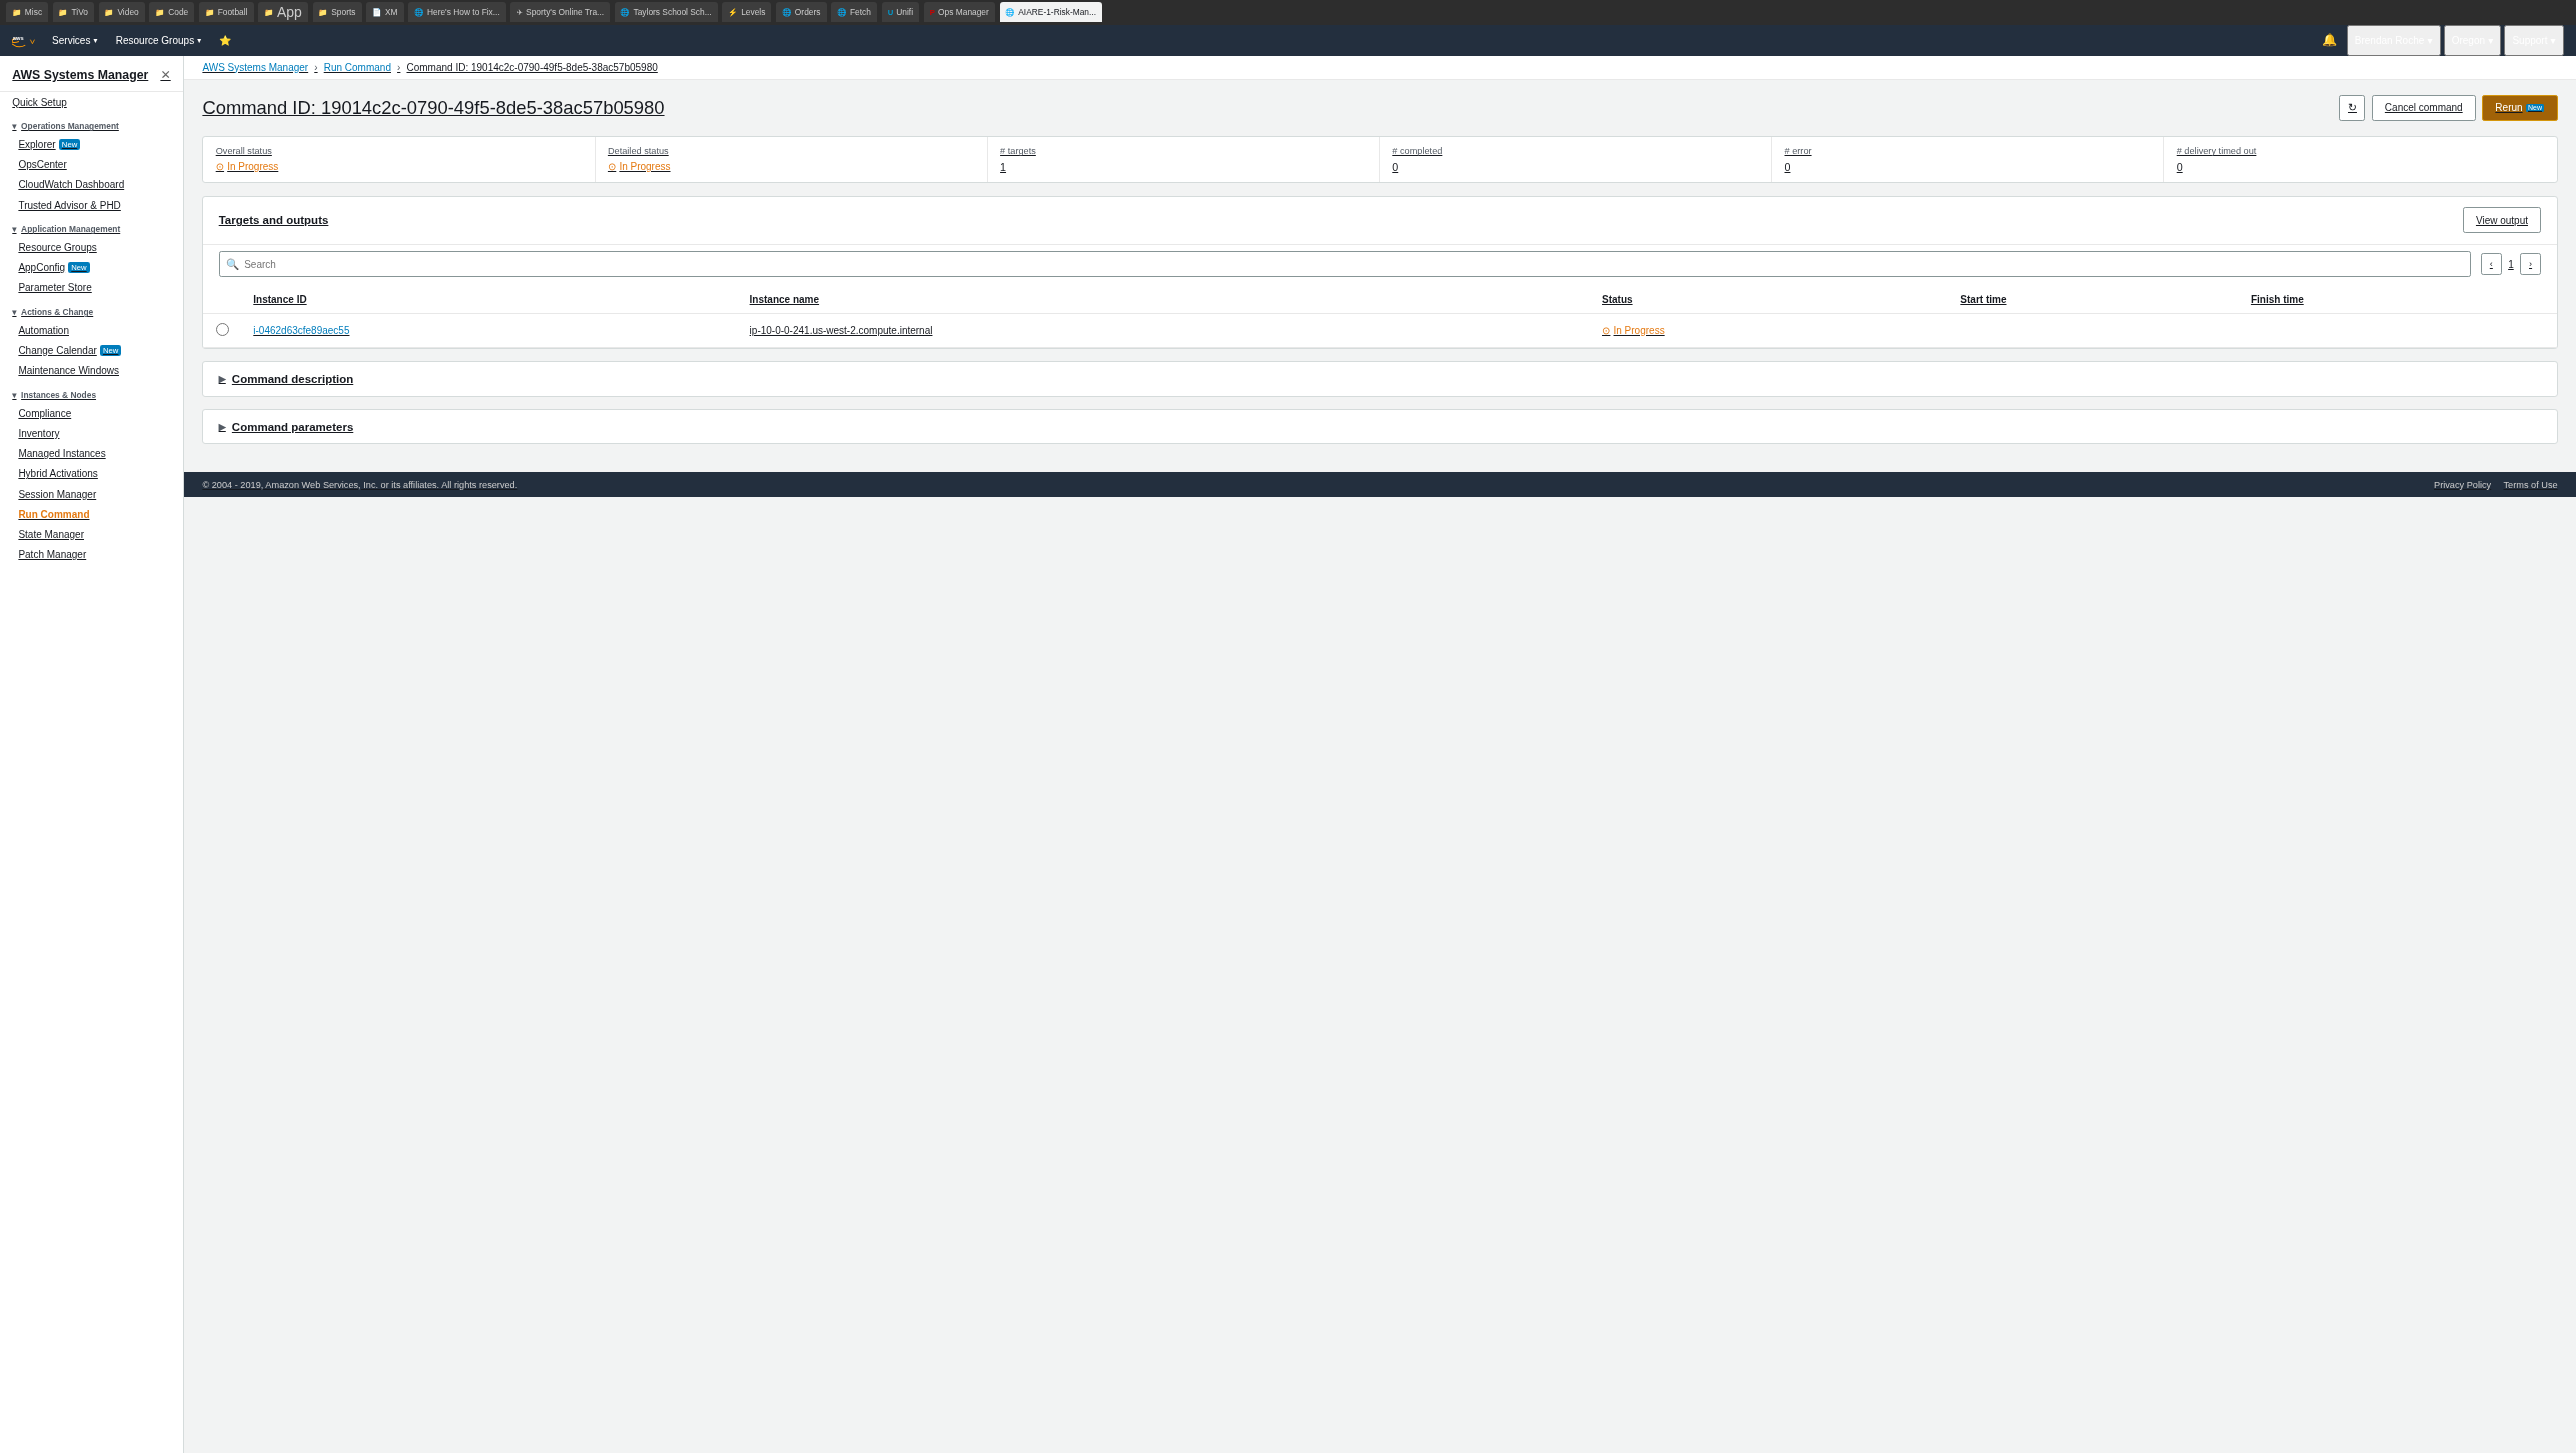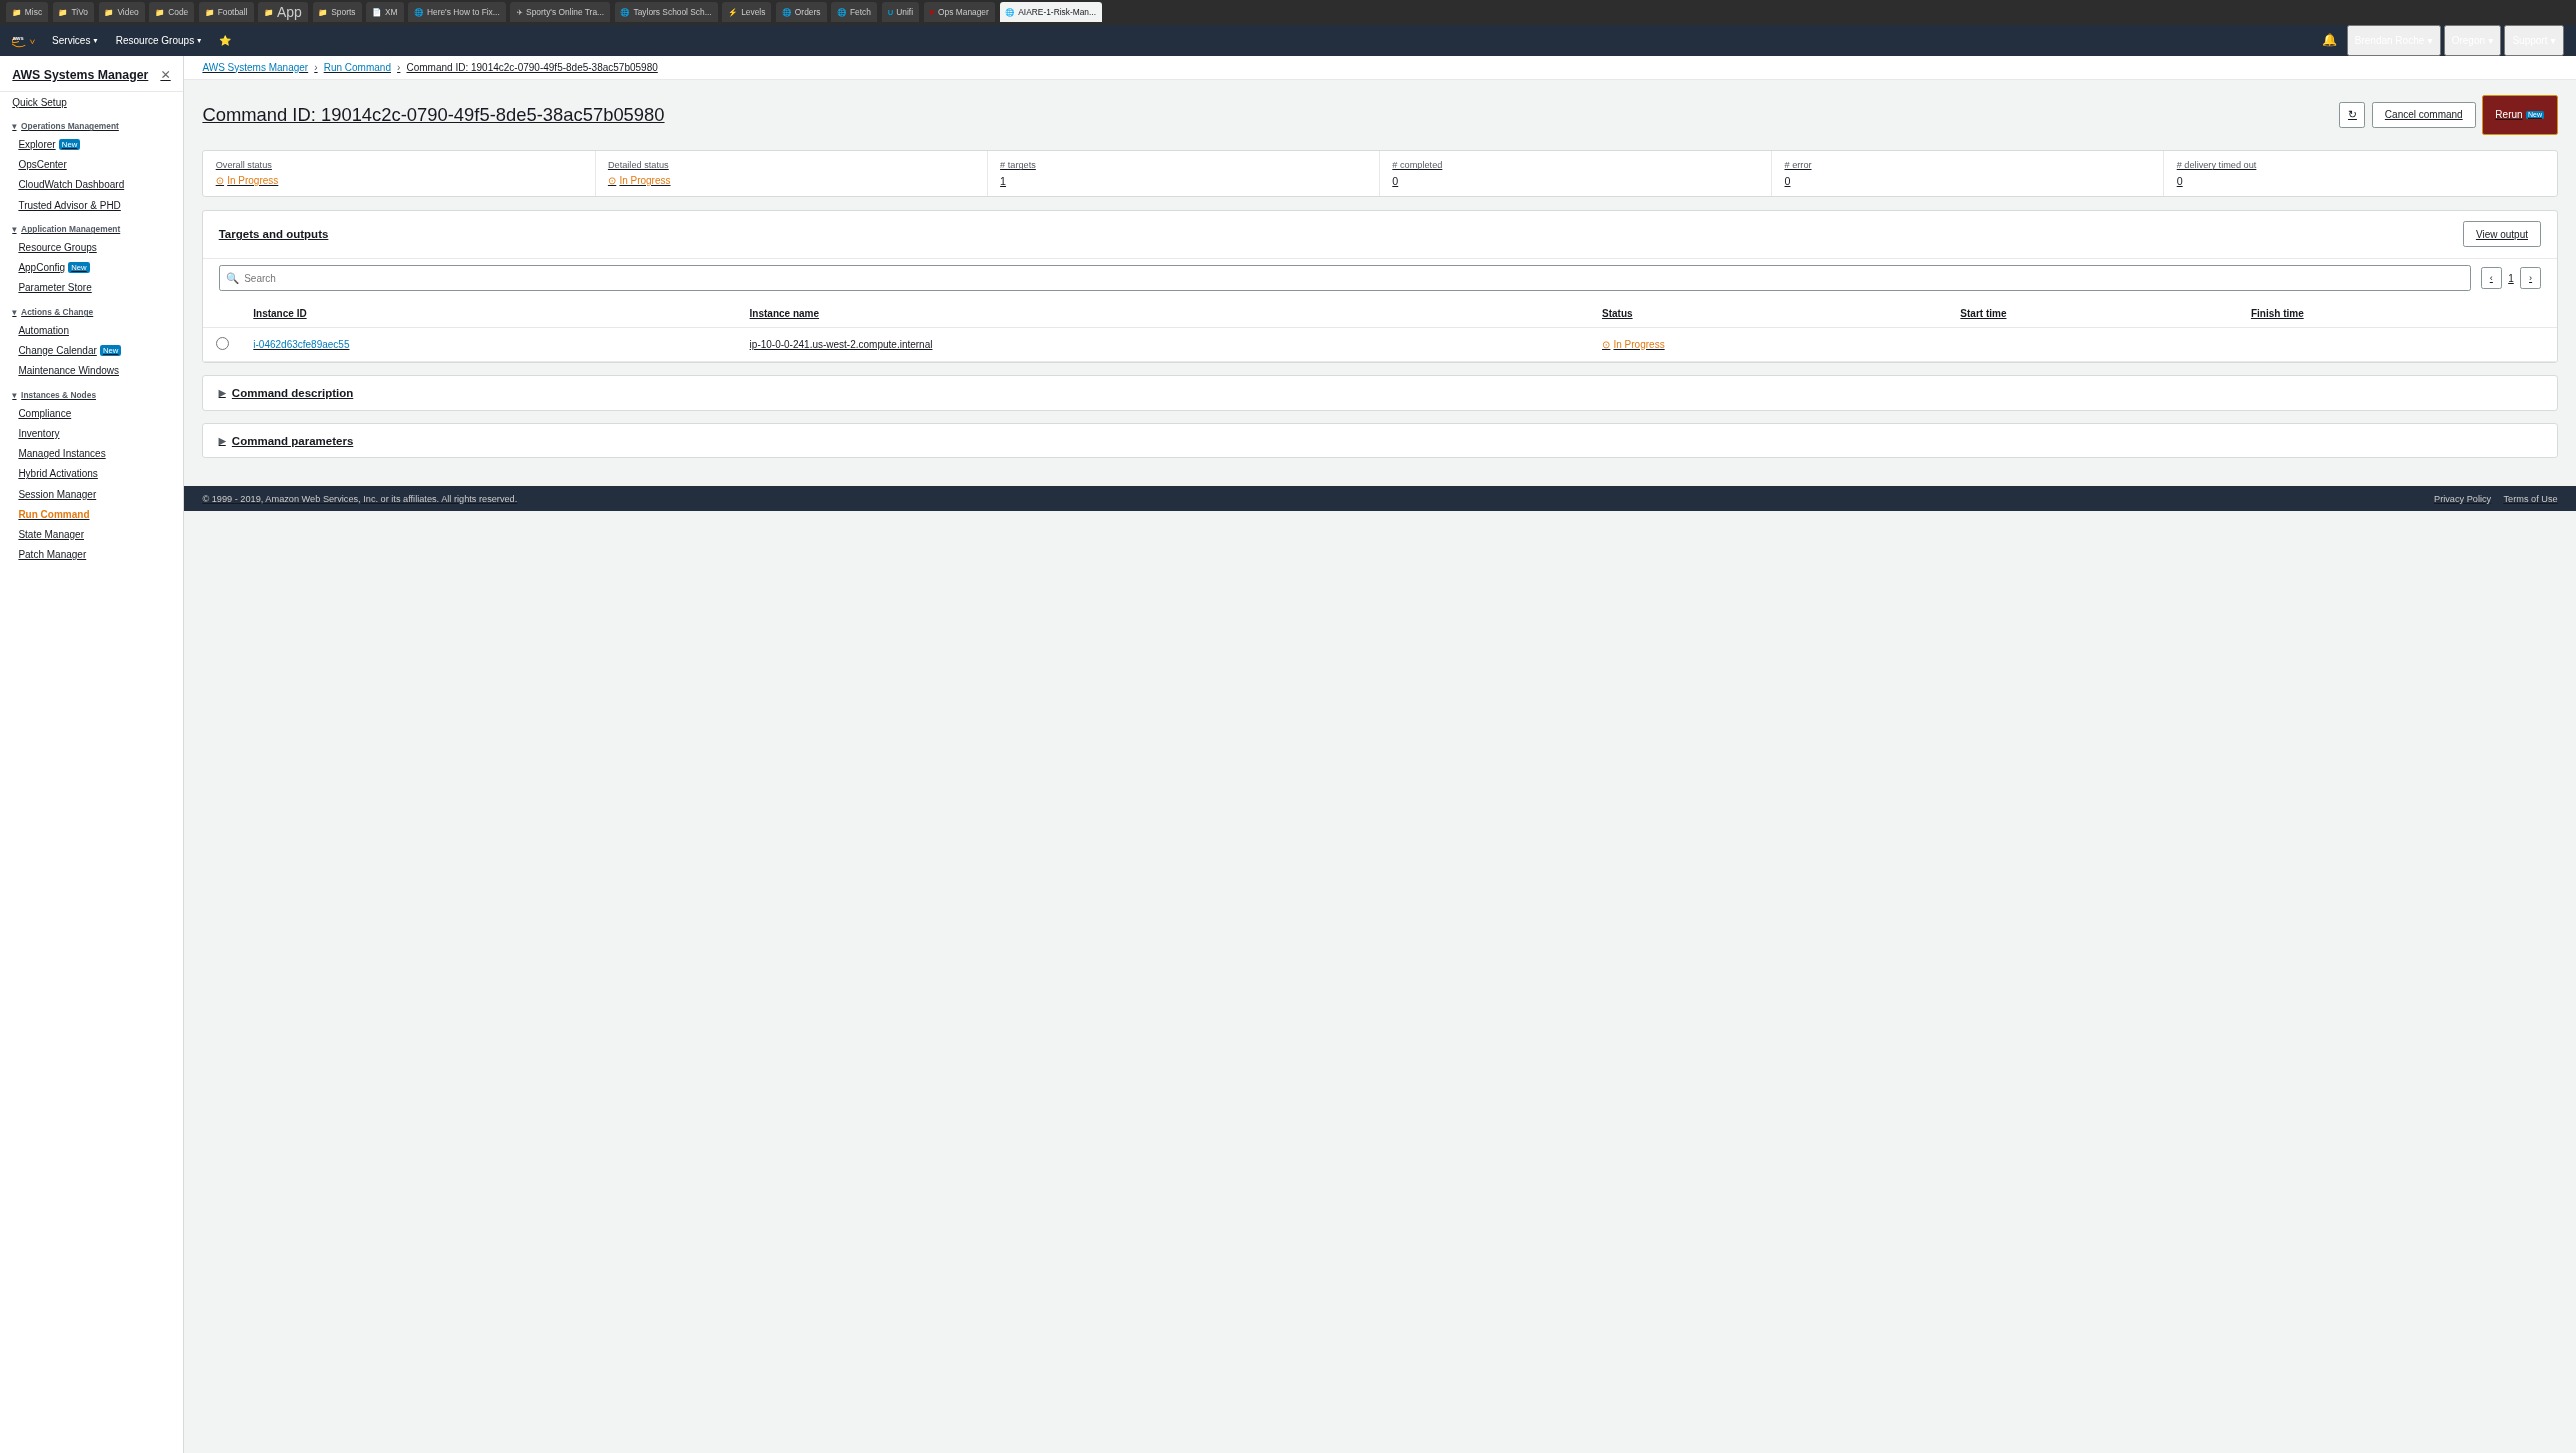--- a/index.html
+++ b/index.html
@@ -210,24 +210,24 @@
       height: 26px;
       padding: 0 12.3px;
       border: 0.8px solid #879596;
       background: #fff;
       border-radius: 2.3px;
       font-size: 10px;
       color: #16191f;
       cursor: pointer;
     }
     .btn-primary {
-      height: 40px;
+      height: 26px;
       padding: 0 12.3px;
       border: 0.8px solid #d5960b;
-      background: #7f1d1d;
+      background: #a16207;
       border-radius: 2.3px;
       font-size: 10px;
       color: #fff;
       cursor: pointer;
       display: flex;
       align-items: center;
       gap: 3.1px;
     }
 
     
@@ -680,21 +680,21 @@
         <div class="collapsible-header">
           <span class="collapsible-arrow">▶</span>
           <span>Command parameters</span>
         </div>
       </div>
 
     </div>
 
     <div class="footer">
       <div class="footer-left">
-        <span>© 1999 - 2019, Amazon Web Services, Inc. or its affiliates. All rights reserved.</span>
+        <span>© 2004 - 2019, Amazon Web Services, Inc. or its affiliates. All rights reserved.</span>
       </div>
       <div style="display:flex;gap:12.3px">
         <a class="footer-link">Privacy Policy</a>
         <a class="footer-link">Terms of Use</a>
       </div>
     </div>
 
   </main>
 </div>
 

